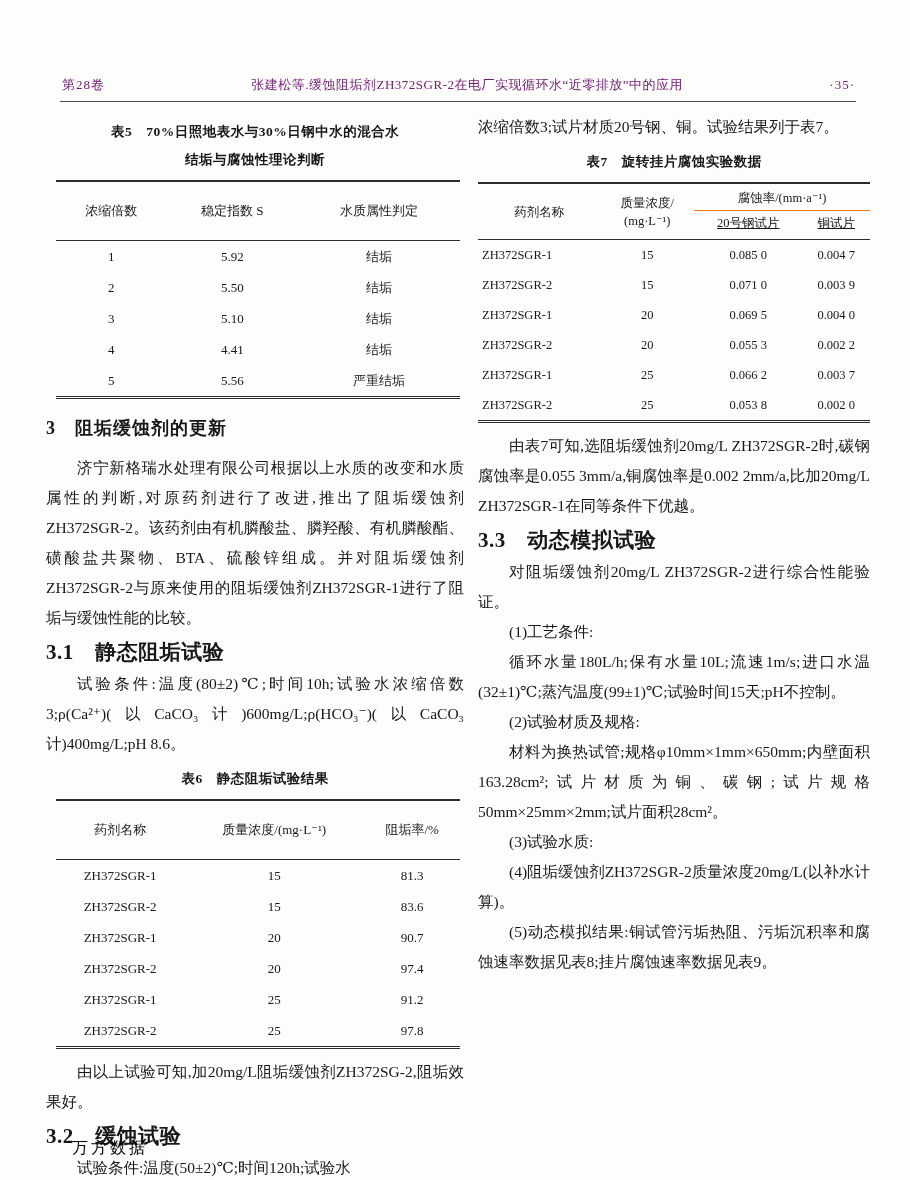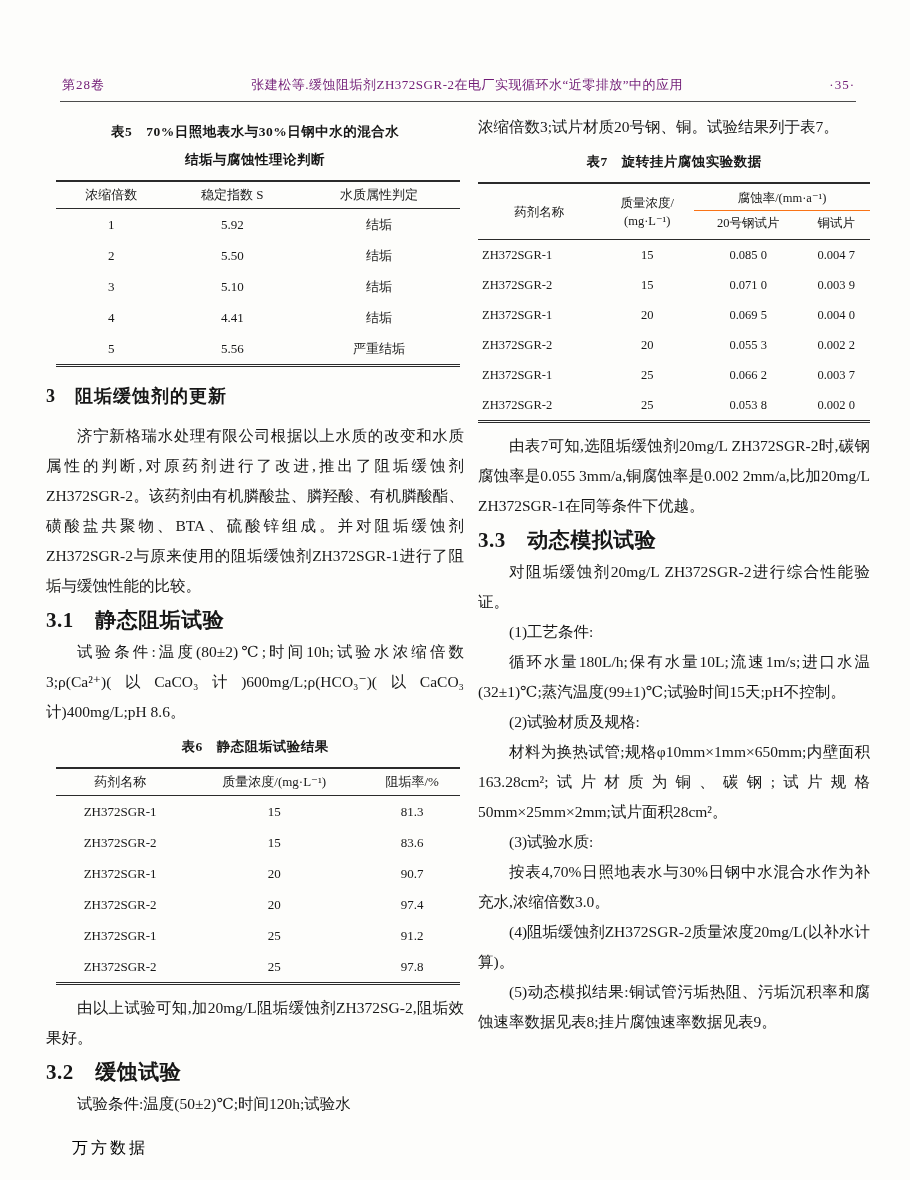--- a/index.html
+++ b/index.html
@@ -47,25 +47,25 @@
     text-align:center; font-weight:bold; font-size:13.5px;
     line-height:28px; margin-top:6px; letter-spacing:0.5px; text-indent:0;
   }
   .data-table {
     width:100%; border-collapse:collapse; text-align:center;
     font-size:13px; line-height:18px; margin:6px 0 8px 0;
     border-top:2px solid #2b2b2b; border-bottom:3px double #2b2b2b;
   }
   .data-table th, .data-table td { font-weight:normal; padding:6px 2px; }
   .t5, .t6 { width:calc(100% - 14px); margin-left:10px; }
-  .t5 thead th, .t6 thead th { border-bottom:1.3px solid #2b2b2b; padding:4px 2px; }
+  .t5 thead th, .t6 thead th { border-bottom:1.3px solid #2b2b2b; padding:20px 2px; }
   .t5 td, .t6 td { padding:6px 2px; height:19px; }
   .t7 { font-size:12.5px; }
   .t7 thead th[rowspan] { border-bottom:1.3px solid #2b2b2b; vertical-align:middle; }
-  .t7 thead tr.sub-row th { border-bottom:1.3px solid #2b2b2b; padding:3px 2px 7px 2px; }
+  .t7 thead tr.sub-row th { border-bottom:1.3px solid #2b2b2b; padding:3px 2px 7px 2px;text-decoration:underline; }
   .t7 .span-head { border-bottom:1px solid #f97316; padding:5px 6px 3px 6px; }
   .t7 td { padding:6px 1px; height:18px; }
   .t7 td:first-child { text-align:left; padding-left:4px; }
 
   .watermark {
     position:absolute; left:72px; top:1138px;
     font-size:16px; color:#000000; letter-spacing:3px;
   }
 </style>
 </head>
@@ -247,20 +247,19 @@
     <p class="para">由表7可知,选阻垢缓蚀剂20mg/L ZH372SGR-2时,碳钢腐蚀率是0.055 3mm/a,铜腐蚀率是0.002 2mm/a,比加20mg/L ZH372SGR-1在同等条件下优越。</p>
 
     <div class="h-sub">3.3　动态模拟试验</div>
 
     <p class="para">对阻垢缓蚀剂20mg/L ZH372SGR-2进行综合性能验证。</p>
     <p class="para">(1)工艺条件:</p>
     <p class="para">循环水量180L/h;保有水量10L;流速1m/s;进口水温(32±1)℃;蒸汽温度(99±1)℃;试验时间15天;pH不控制。</p>
     <p class="para">(2)试验材质及规格:</p>
     <p class="para">材料为换热试管;规格φ10mm×1mm×650mm;内壁面积163.28cm²;试片材质为铜、碳钢;试片规格50mm×25mm×2mm;试片面积28cm²。</p>
     <p class="para">(3)试验水质:</p>
-    <p class="para">按表4,70%日照地表水与30%日钢中水混合水作为补充水,浓缩倍数3.0。</p>
     <p class="para">(4)阻垢缓蚀剂ZH372SGR-2质量浓度20mg/L(以补水计算)。</p>
     <p class="para">(5)动态模拟结果:铜试管污垢热阻、污垢沉积率和腐蚀速率数据见表8;挂片腐蚀速率数据见表9。</p>
   </div>
 
   <div class="watermark">万方数据</div>
 
 </div>
 
 </body></html>

